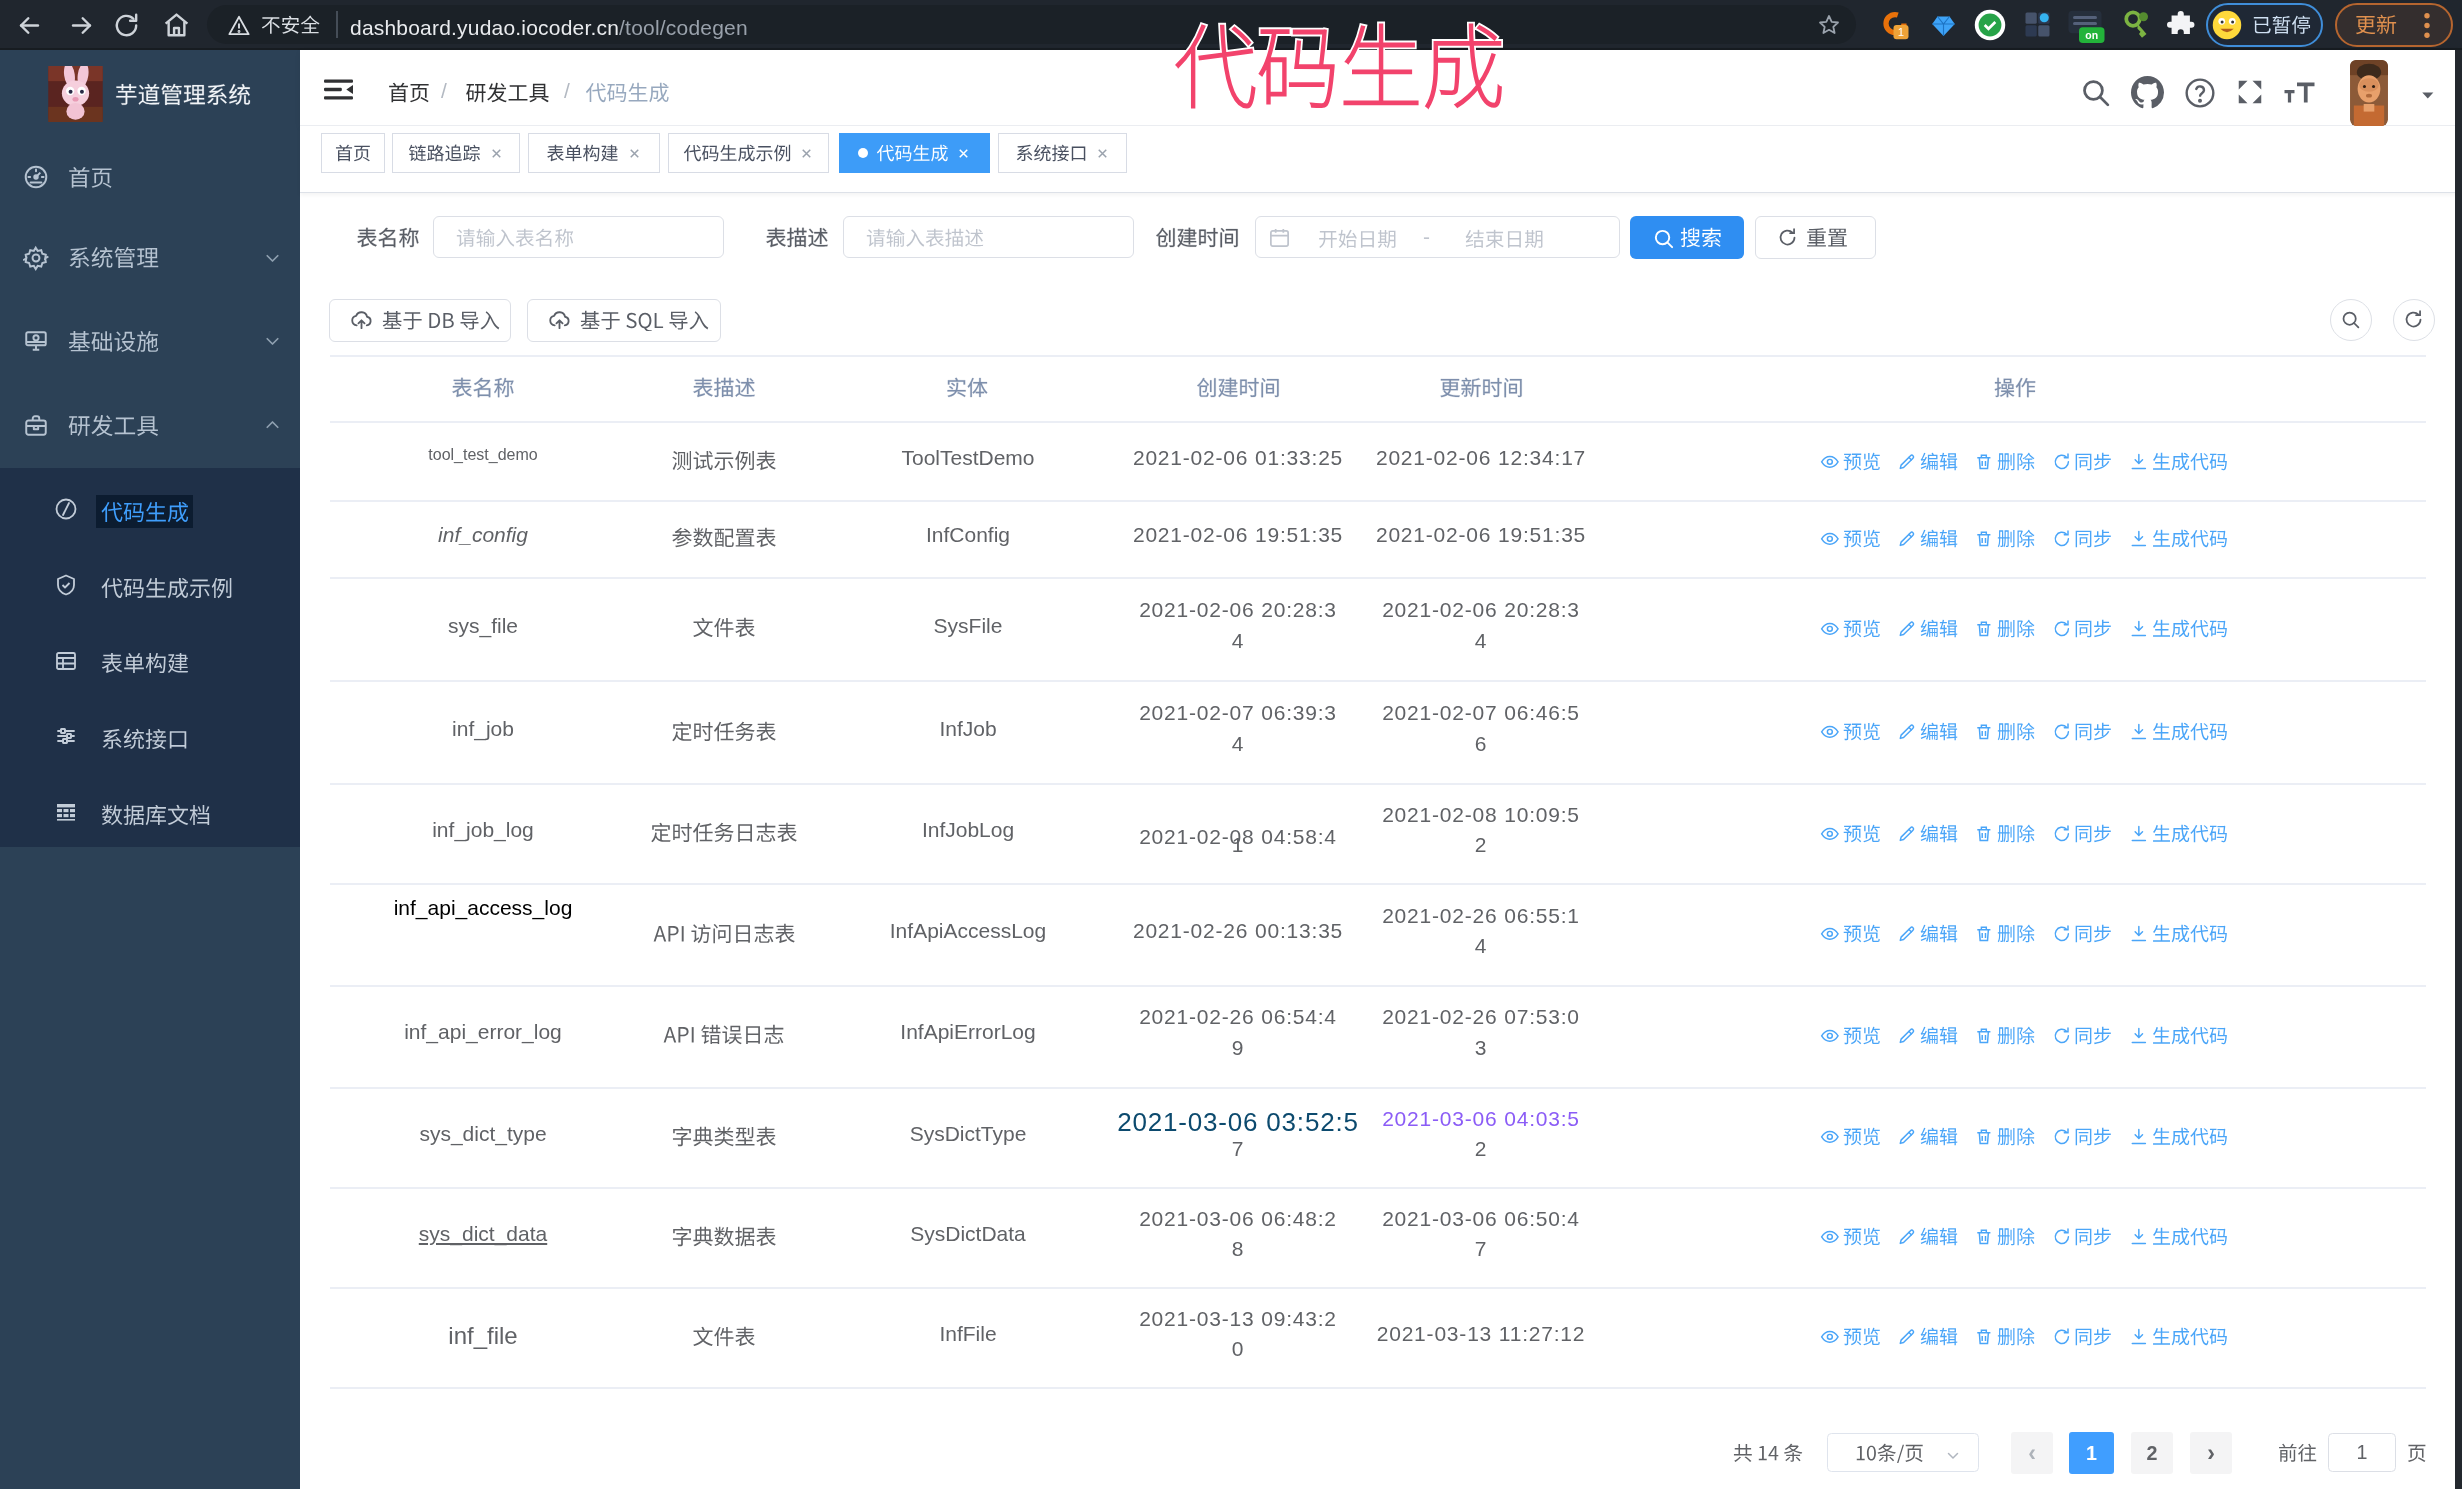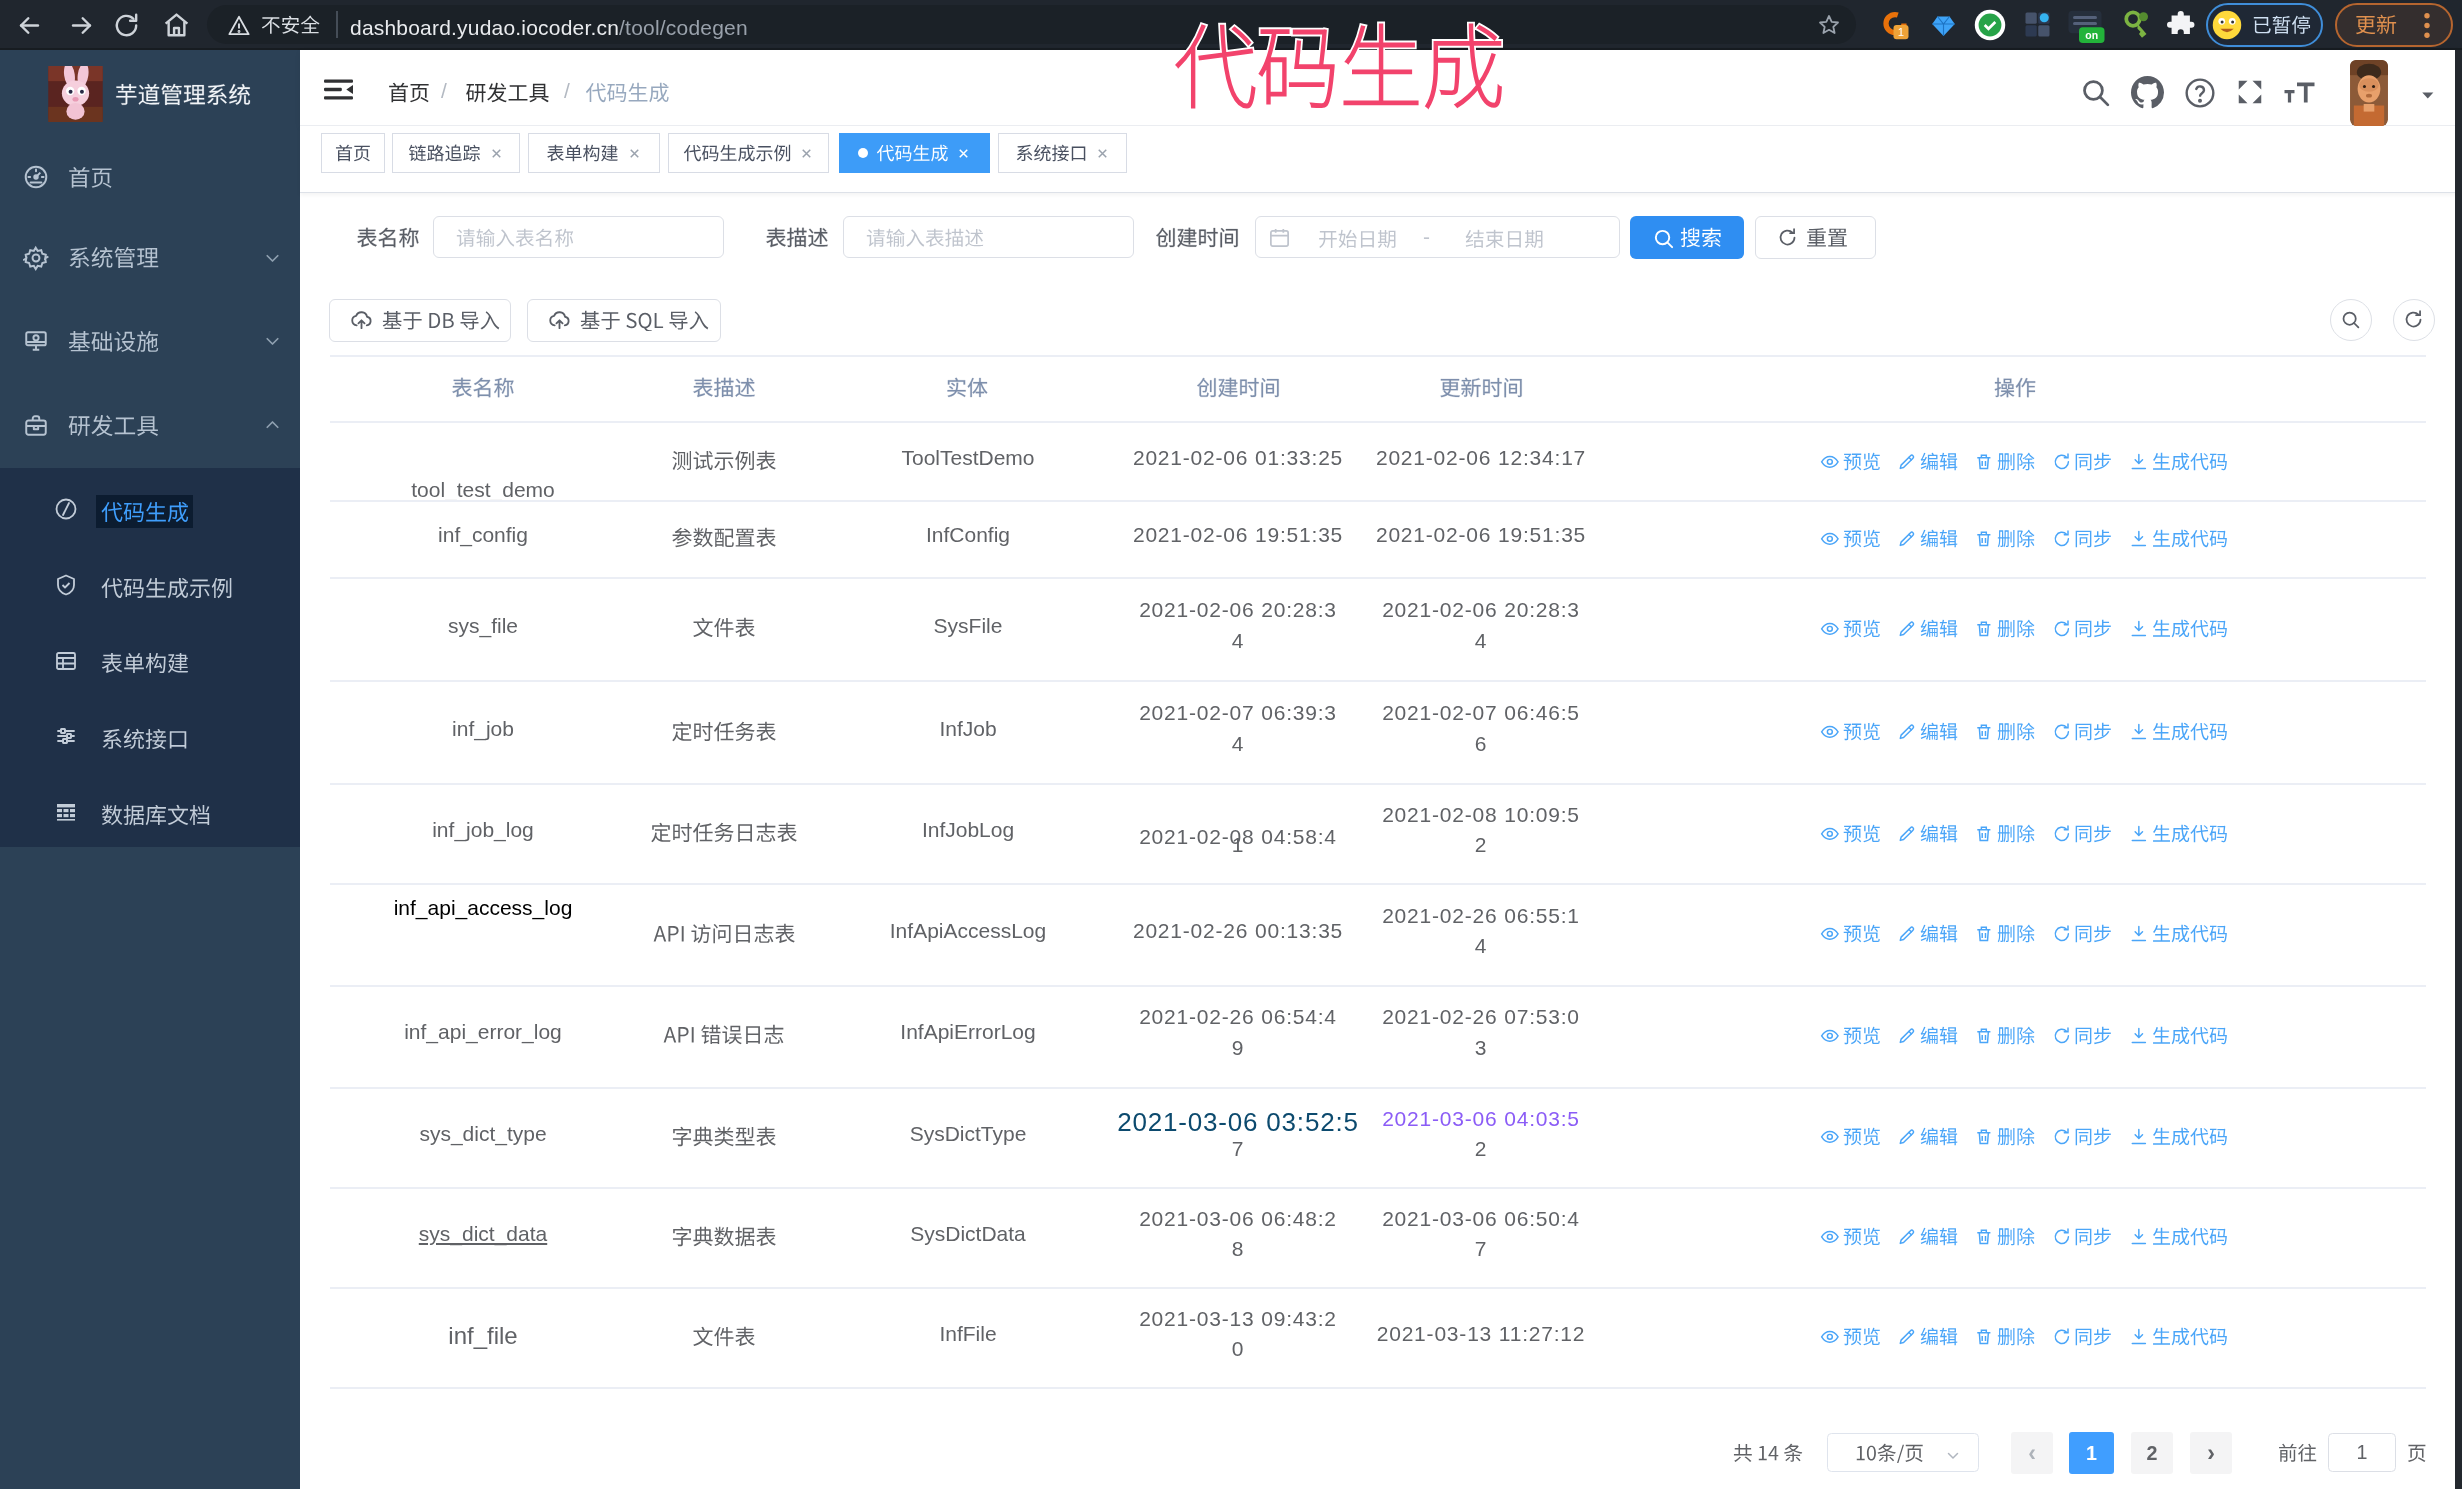--- a/index.html
+++ b/index.html
@@ -764,21 +764,21 @@
   </div>
 <div class="ab" style="position:absolute;left:1994px;top:377px;width:44px;height:22px;">
     <svg class="zi" style="width:42px;height:21px;color:#7e90ad;" viewBox="0 0 2000 1000">
       <g transform="translate(0,880) scale(1,-1)" fill="currentColor" stroke="currentColor" stroke-width="10">
         <use href="#G75" x="0"></use>
         <use href="#G76" x="1000"></use>
       </g>
     </svg>
   </div>
 <div class="ab" style="position:absolute;left:330px;top:421px;width:2096px;height:1.5px;background:#ebeef5"></div>
-<div class="ab" style="left:483px;top:446px;transform:translateX(-50%);font-size:21px;color:#606266;white-space:nowrap;margin-top:32px;">tool_test_demo</div>
+<div class="ab" style="left:483px;top:446px;transform:translateX(-50%);font-size:16px;color:#606266;white-space:nowrap;">tool_test_demo</div>
 <div class="ab" style="position:absolute;left:671px;top:450px;width:108px;height:23px;">
     <svg class="zi" style="width:106px;height:21px;color:#606266;" viewBox="0 0 5000 1000">
       <g transform="translate(0,880) scale(1,-1)" fill="currentColor">
         <use href="#G77" x="0"></use>
         <use href="#G78" x="1000"></use>
         <use href="#G28" x="2000"></use>
         <use href="#G29" x="3000"></use>
         <use href="#G30" x="4000"></use>
       </g>
     </svg>
@@ -842,21 +842,21 @@
     <svg class="zi" style="width:76px;height:19px;color:#4aa5f8;" viewBox="0 0 4000 1000">
       <g transform="translate(0,880) scale(1,-1)" fill="currentColor">
         <use href="#G26" x="0"></use>
         <use href="#G27" x="1000"></use>
         <use href="#G24" x="2000"></use>
         <use href="#G25" x="3000"></use>
       </g>
     </svg>
   </div>
 <div class="ab" style="position:absolute;left:330px;top:500px;width:2096px;height:1.5px;background:#ebeef5"></div>
-<div class="ab" style="left:483px;top:523px;transform:translateX(-50%);font-size:21px;color:#606266;white-space:nowrap;">inf_config</div>
+<div class="ab" style="left:483px;top:523px;transform:translateX(-50%);font-size:21px;color:#606266;white-space:nowrap;font-style:italic;">inf_config</div>
 <div class="ab" style="position:absolute;left:671px;top:527px;width:108px;height:23px;">
     <svg class="zi" style="width:106px;height:21px;color:#606266;" viewBox="0 0 5000 1000">
       <g transform="translate(0,880) scale(1,-1)" fill="currentColor">
         <use href="#G79" x="0"></use>
         <use href="#G36" x="1000"></use>
         <use href="#G80" x="2000"></use>
         <use href="#G64" x="3000"></use>
         <use href="#G30" x="4000"></use>
       </g>
     </svg>

